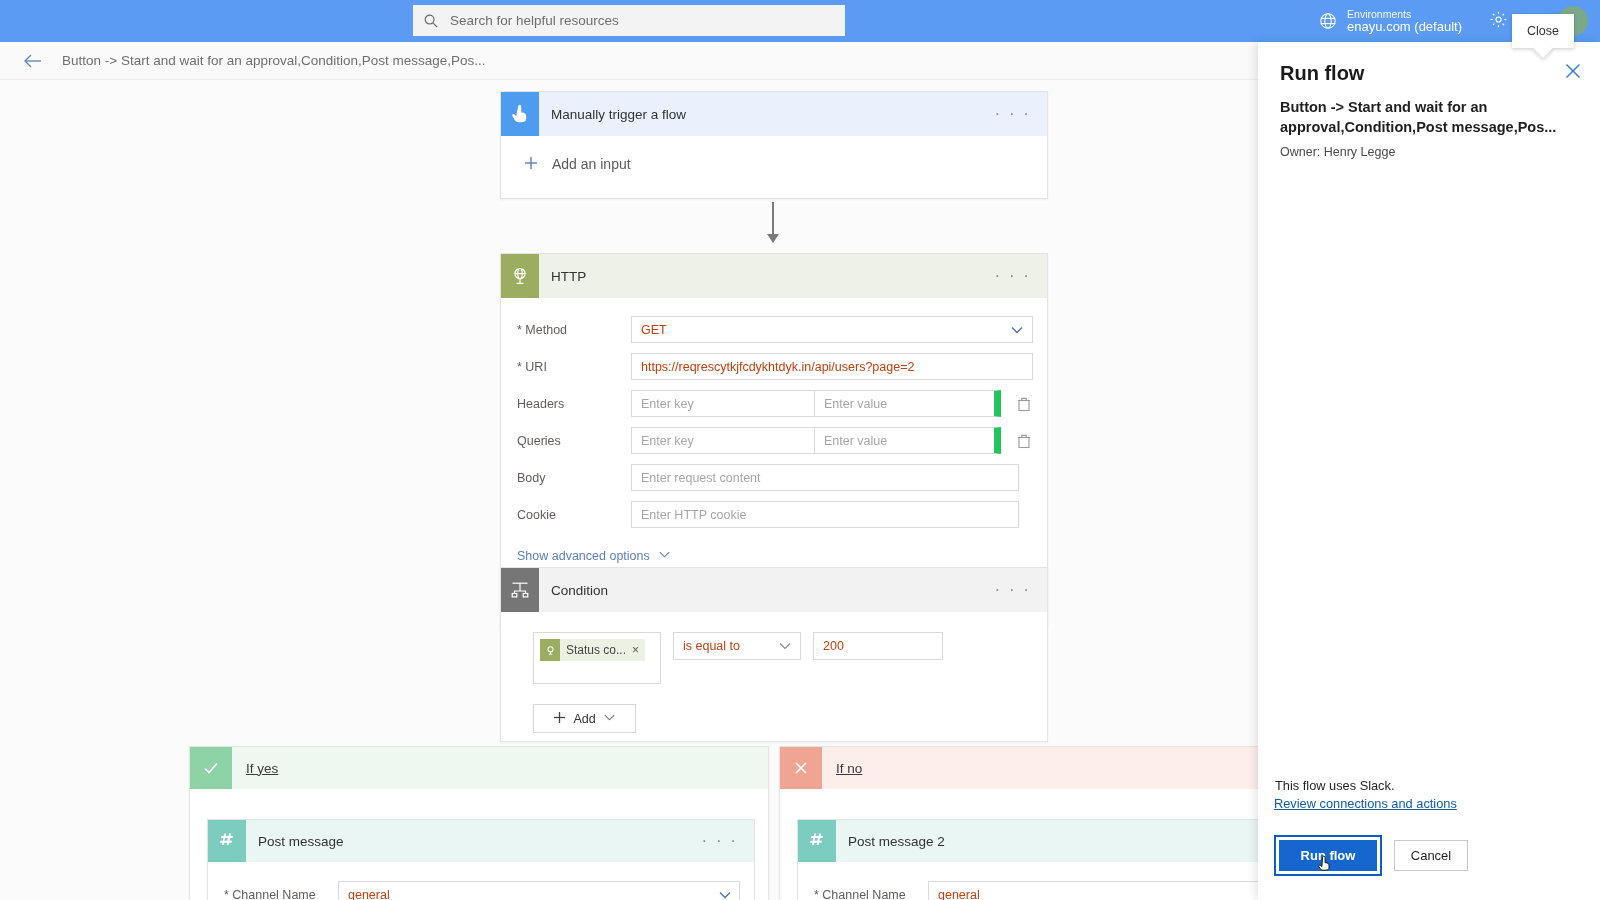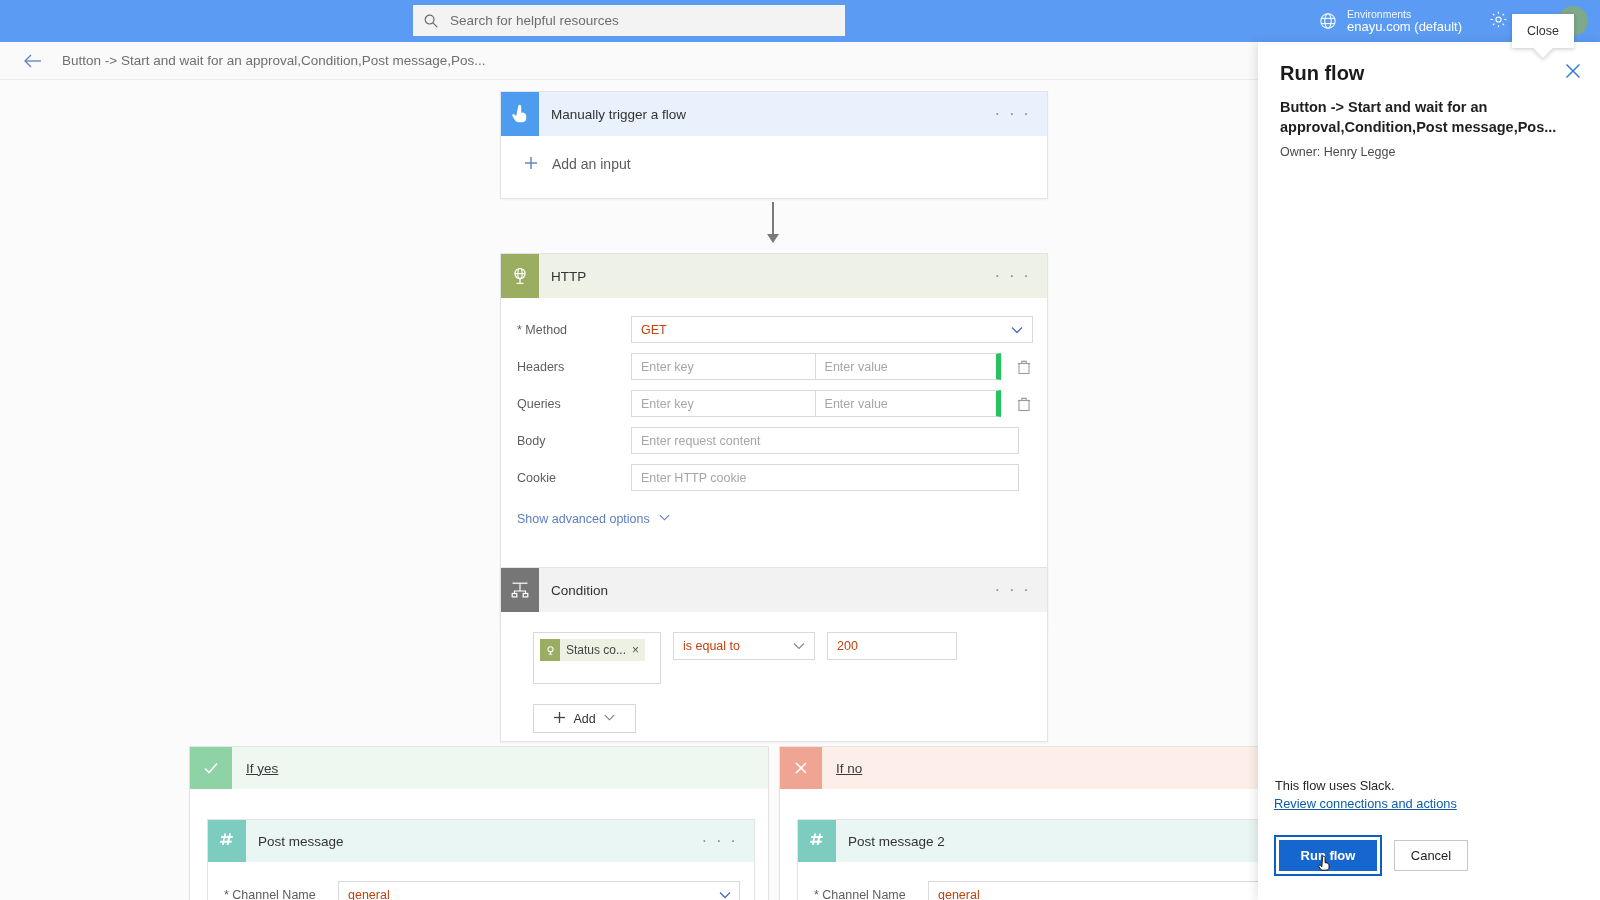--- a/index.html
+++ b/index.html
@@ -105,38 +105,38 @@
   .tinput {
     width:100%; height:27px; border:1px solid #d9d9d9; background:#fff;
     font-family:"Liberation Sans", sans-serif; font-size:12.5px; color:#c2410c;
     padding:0 9px; outline:none;
   }
   .tinput::placeholder { color:#a6a6a6; }
   .sel-wrap { position:relative; }
   .chev { position:absolute; right:9px; top:7px; width:14px; height:14px; color:#4b6fad; pointer-events:none; }
   .kv { display:flex; align-items:center; gap:0; }
   .kv .tinput { border-right:0; }
-  .kv .tinput.last { border-right:5px solid #22c55e; }
+  .kv .tinput.last { border-right:7px solid #22c55e; }
   .trash { width:18px; height:18px; margin-left:14px; color:#9b9b9b; cursor:pointer; flex:none; }
   .advlink { font-size:12.5px; color:#5b7fc0; padding-left:16px; display:flex; align-items:center; cursor:pointer; }
   .advlink svg { width:13px; height:13px; margin-left:8px; }
 
   
   .cond-row { display:flex; align-items:flex-start; padding-left:32px; padding-top:20px; }
   .token-box {
     width:128px; min-height:52px; border:1px solid #d9d9d9; background:#fff; padding:6px;
   }
   .token {
     display:inline-flex; align-items:center; height:22px; background:#edf1e3;
   }
   .token-ic { width:20px; height:22px; background:#9aad61; display:flex; align-items:center; justify-content:center; }
   .token-ic svg { width:11px; height:11px; color:#fff; }
   .token-label { font-size:12px; color:#444; padding:0 6px; }
   .token-x { font-size:12px; color:#555; padding-right:6px; cursor:pointer; }
-  .cond-sel { width:142px; height:28px; margin-left:12px; position:relative; }
+  .cond-sel { width:128px; height:28px; margin-left:12px; position:relative; }
   .cond-val { width:130px; height:28px; margin-left:12px; }
   .addbtn {
     margin:20px 0 0 32px; width:103px; height:29px; border:1px solid #d6d6d6; background:#fff;
     display:flex; align-items:center; justify-content:center; gap:7px;
     font-size:12.5px; color:#333; cursor:pointer;
   }
   .addbtn svg { width:13px; height:13px; color:#444; }
 
   
   .branch-head { height:42px; display:flex; align-items:center; }
@@ -302,20 +302,26 @@
           <span class="fctrl sel-wrap">
             <input class="tinput" readonly="" value="GET" style="">
             <span class="chev">
               <svg viewBox="0 0 14 14" fill="none" stroke="currentColor" stroke-width="1.3">
                   <polyline points="2,4.5 7,9.5 12,4.5"></polyline>
                 </svg>
             </span>
           </span>
         </div>
 
+        <div class="frow">
+          <span class="flabel">* URI</span>
+          <span class="fctrl">
+            <input class="tinput" value="https://reqrescytkjfcdykhtdyk.in/api/users?page=2" style="">
+          </span>
+        </div>
 
         <div class="frow">
           <span class="flabel">Headers</span>
           <span class="fctrl kv">
             <input class="tinput" placeholder="Enter key" style="">
             <input class="tinput last" placeholder="Enter value" style="">
             <span class="trash">
               <svg viewBox="0 0 18 18" fill="none" stroke="currentColor" stroke-width="1.1">
                 <rect x="4" y="5.5" width="10" height="10"></rect>
                   <line x1="2.8" y1="5.5" x2="15.2" y2="5.5"></line>

